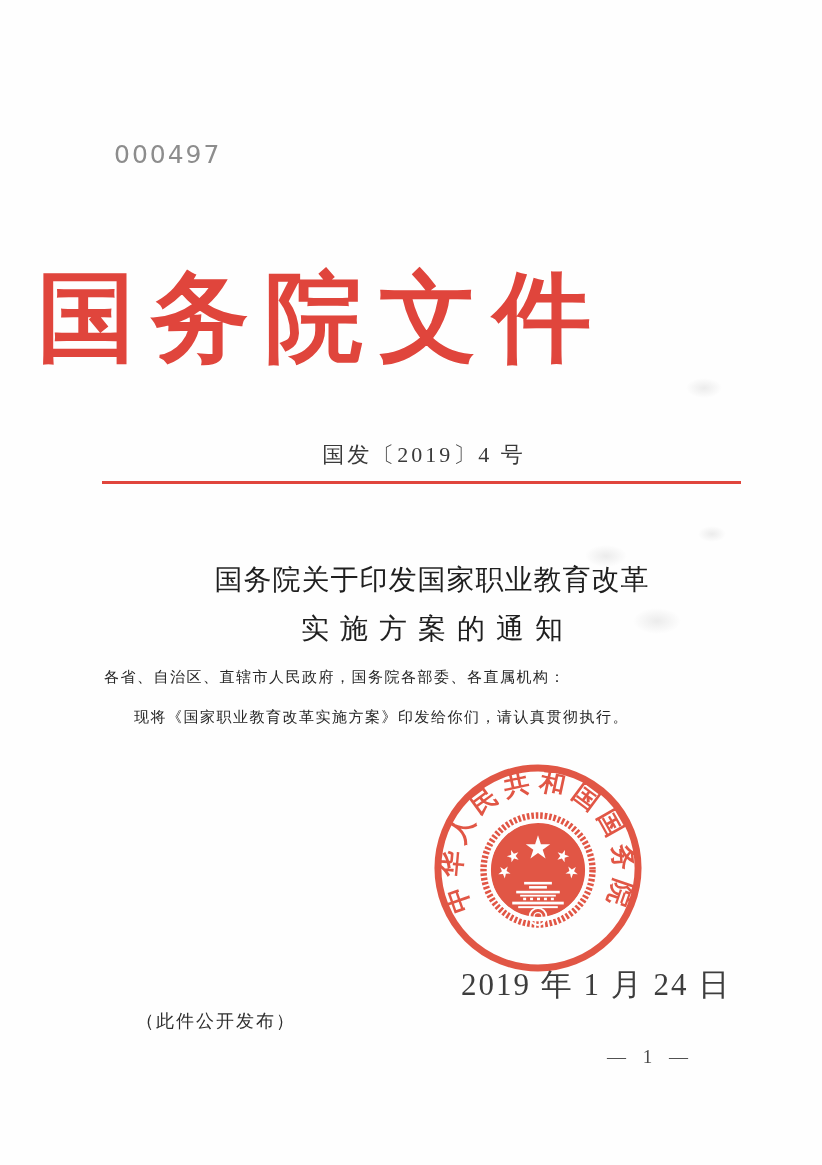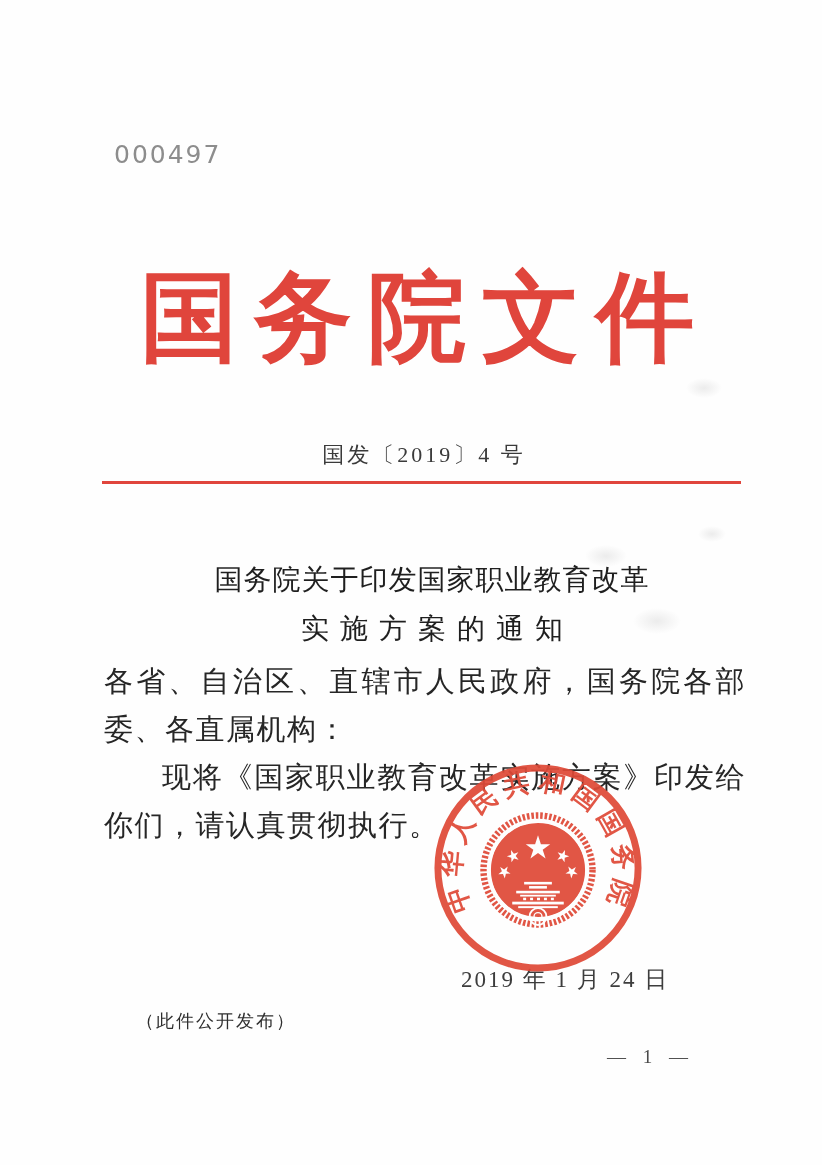--- a/index.html
+++ b/index.html
@@ -18,21 +18,21 @@
     overflow:hidden;
   }
   .serial{
     position:absolute;left:114px;top:140px;
     font-family:"DejaVu Sans","Liberation Sans",sans-serif;
     font-size:25px;color:var(--serial-gray);
     letter-spacing:2px;font-weight:400;
   }
   .masthead{
     position:absolute;left:0;top:266px;width:100%;
-    text-align:center;padding-left:28px;
+    text-align:left;padding-left:37px;
     font-size:98px;line-height:104px;font-weight:bold;
     color:var(--accent-red);
     letter-spacing:16px;
     font-family:"Liberation Serif","DejaVu Serif",serif;
   }
   .doc-number{
     position:absolute;left:0;top:440px;width:100%;
     text-align:center;padding-left:26px;
     font-size:22px;color:#3a3a3a;letter-spacing:3px;
   }
@@ -47,38 +47,38 @@
   }
   .notice-title .line1{
     display:block;font-size:28px;line-height:36px;letter-spacing:1px;
   }
   .notice-title .line2{
     display:block;margin-top:13px;font-size:28px;line-height:36px;
     letter-spacing:11px;padding-left:11px;
   }
   .body-block{
     position:absolute;left:104px;top:657px;width:642px;
-    font-size:29px;line-height:48px;color:var(--ink);
+    font-size:15px;line-height:40px;color:var(--ink);
     letter-spacing:1.5px;text-align:justify;
   }
   .body-block .indent{text-indent:2em;}
   .seal{
     position:absolute;left:429px;top:759px;
     width:218px;height:218px;z-index:3;opacity:.93;
   }
   .seal-stroke{stroke:var(--seal-red);}
   .seal-fill{fill:var(--seal-red);}
   .white-fill{fill:#fefefe;}
   .seal text{
     font-family:"Liberation Serif","DejaVu Serif",serif;
     font-weight:bold;letter-spacing:7px;
   }
   .issue-date{
     position:absolute;left:461px;top:964px;z-index:2;
-    font-size:23px;color:#3d3d3d;letter-spacing:2px;
+    font-size:31px;color:#3d3d3d;letter-spacing:2px;
   }
   .release-note{
     position:absolute;left:136px;top:1009px;
     font-size:18px;color:#2e2e2e;letter-spacing:2px;
   }
   .page-number{
     position:absolute;left:607px;top:1046px;
     font-size:19px;color:#4a4a4a;letter-spacing:6px;
   }
   .smudge{

